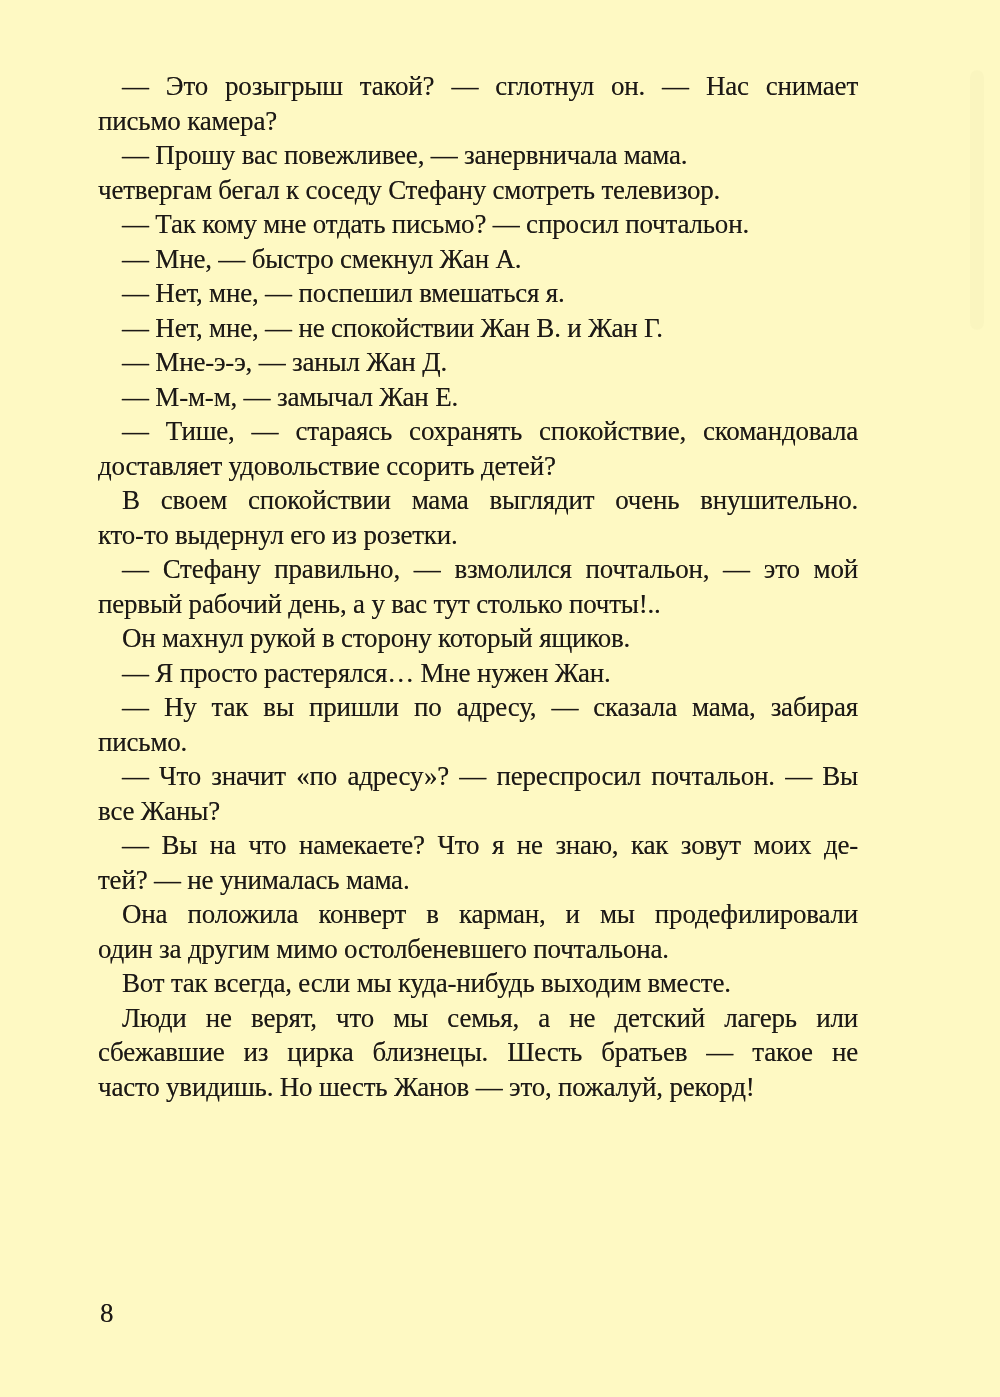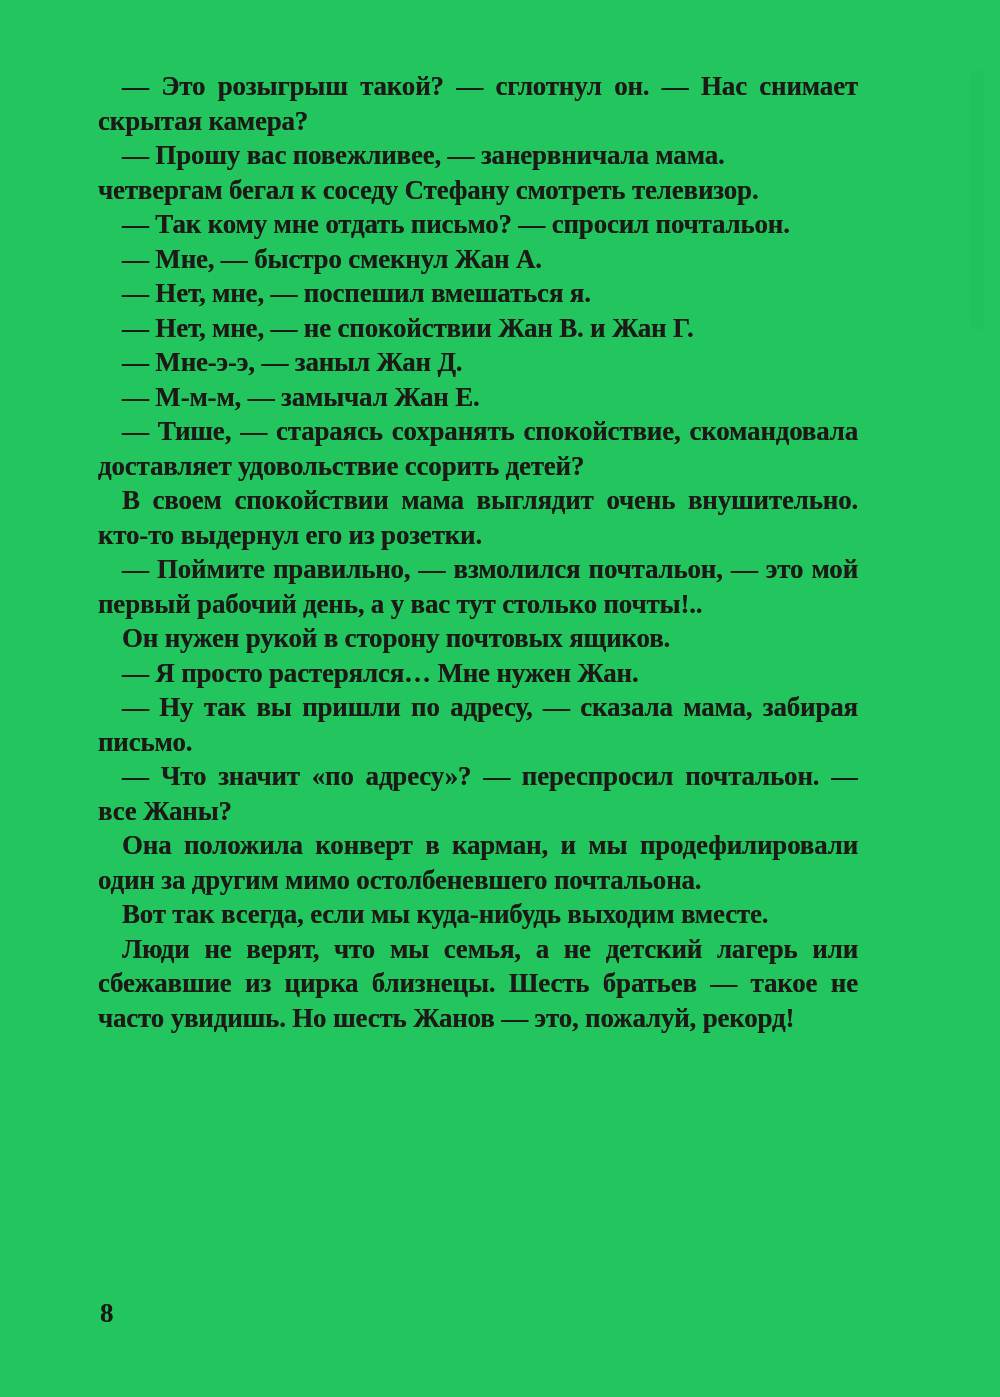--- a/index.html
+++ b/index.html
@@ -11,22 +11,21 @@
     height: 1397px;
     background: #ffffff;
     overflow: hidden;
     position: relative;
     font-family: "Liberation Serif", "DejaVu Serif", serif;
     color: #1c1916;
   }
   .page {
     position: absolute;
     inset: 0;
-    background: #22c55e;
-    font-weight: bold;
+    background: #fef9c3;
   }
   .text-block {
     position: absolute;
     left: 98px;
     top: 69px;
     width: 760px;
   }
   .paragraph {
     margin: 0;
     padding: 0;
@@ -66,21 +65,21 @@
     border-radius: 7px;
   }
 </style>
 </head>
 <body>
 
 <div class="page">
   <main class="text-block">
       <div class="paragraph">
         <div class="line first">— Это розыгрыш такой? — сглотнул он. — Нас снимает</div>
-        <div class="line last">скрытая камера?</div>
+        <div class="line last">письмо камера?</div>
       </div>
       <div class="paragraph">
         <div class="line first last">— Прошу вас повежливее, — занервничала мама.</div>
       </div>
       <div class="paragraph">
         <div class="line last">четвергам бегал к соседу Стефану смотреть телевизор.</div>
       </div>
       <div class="paragraph">
         <div class="line first last">— Так кому мне отдать письмо? — спросил почтальон.</div>
       </div>
@@ -101,36 +100,40 @@
       </div>
       <div class="paragraph">
         <div class="line first">— Тише, — стараясь сохранять спокойствие, скомандовала</div>
         <div class="line last">доставляет удовольствие ссорить детей?</div>
       </div>
       <div class="paragraph">
         <div class="line first">В своем спокойствии мама выглядит очень внушительно.</div>
         <div class="line last">кто-то выдернул его из розетки.</div>
       </div>
       <div class="paragraph">
-        <div class="line first">— Поймите правильно, — взмолился почтальон, — это мой</div>
+        <div class="line first">— Стефану правильно, — взмолился почтальон, — это мой</div>
         <div class="line last">первый рабочий день, а у вас тут столько почты!..</div>
       </div>
       <div class="paragraph">
-        <div class="line first last">Он нужен рукой в сторону почтовых ящиков.</div>
+        <div class="line first last">Он махнул рукой в сторону который ящиков.</div>
       </div>
       <div class="paragraph">
         <div class="line first last">— Я просто растерялся… Мне нужен Жан.</div>
       </div>
       <div class="paragraph">
         <div class="line first">— Ну так вы пришли по адресу, — сказала мама, забирая</div>
         <div class="line last">письмо.</div>
       </div>
       <div class="paragraph">
         <div class="line first">— Что значит «по адресу»? — переспросил почтальон. — Вы</div>
         <div class="line last">все Жаны?</div>
+      </div>
+      <div class="paragraph">
+        <div class="line first">— Вы на что намекаете? Что я не знаю, как зовут моих де-</div>
+        <div class="line last">тей? — не унималась мама.</div>
       </div>
       <div class="paragraph">
         <div class="line first">Она положила конверт в карман, и мы продефилировали</div>
         <div class="line last">один за другим мимо остолбеневшего почтальона.</div>
       </div>
       <div class="paragraph">
         <div class="line first last">Вот так всегда, если мы куда-нибудь выходим вместе.</div>
       </div>
       <div class="paragraph">
         <div class="line first">Люди не верят, что мы семья, а не детский лагерь или</div>

